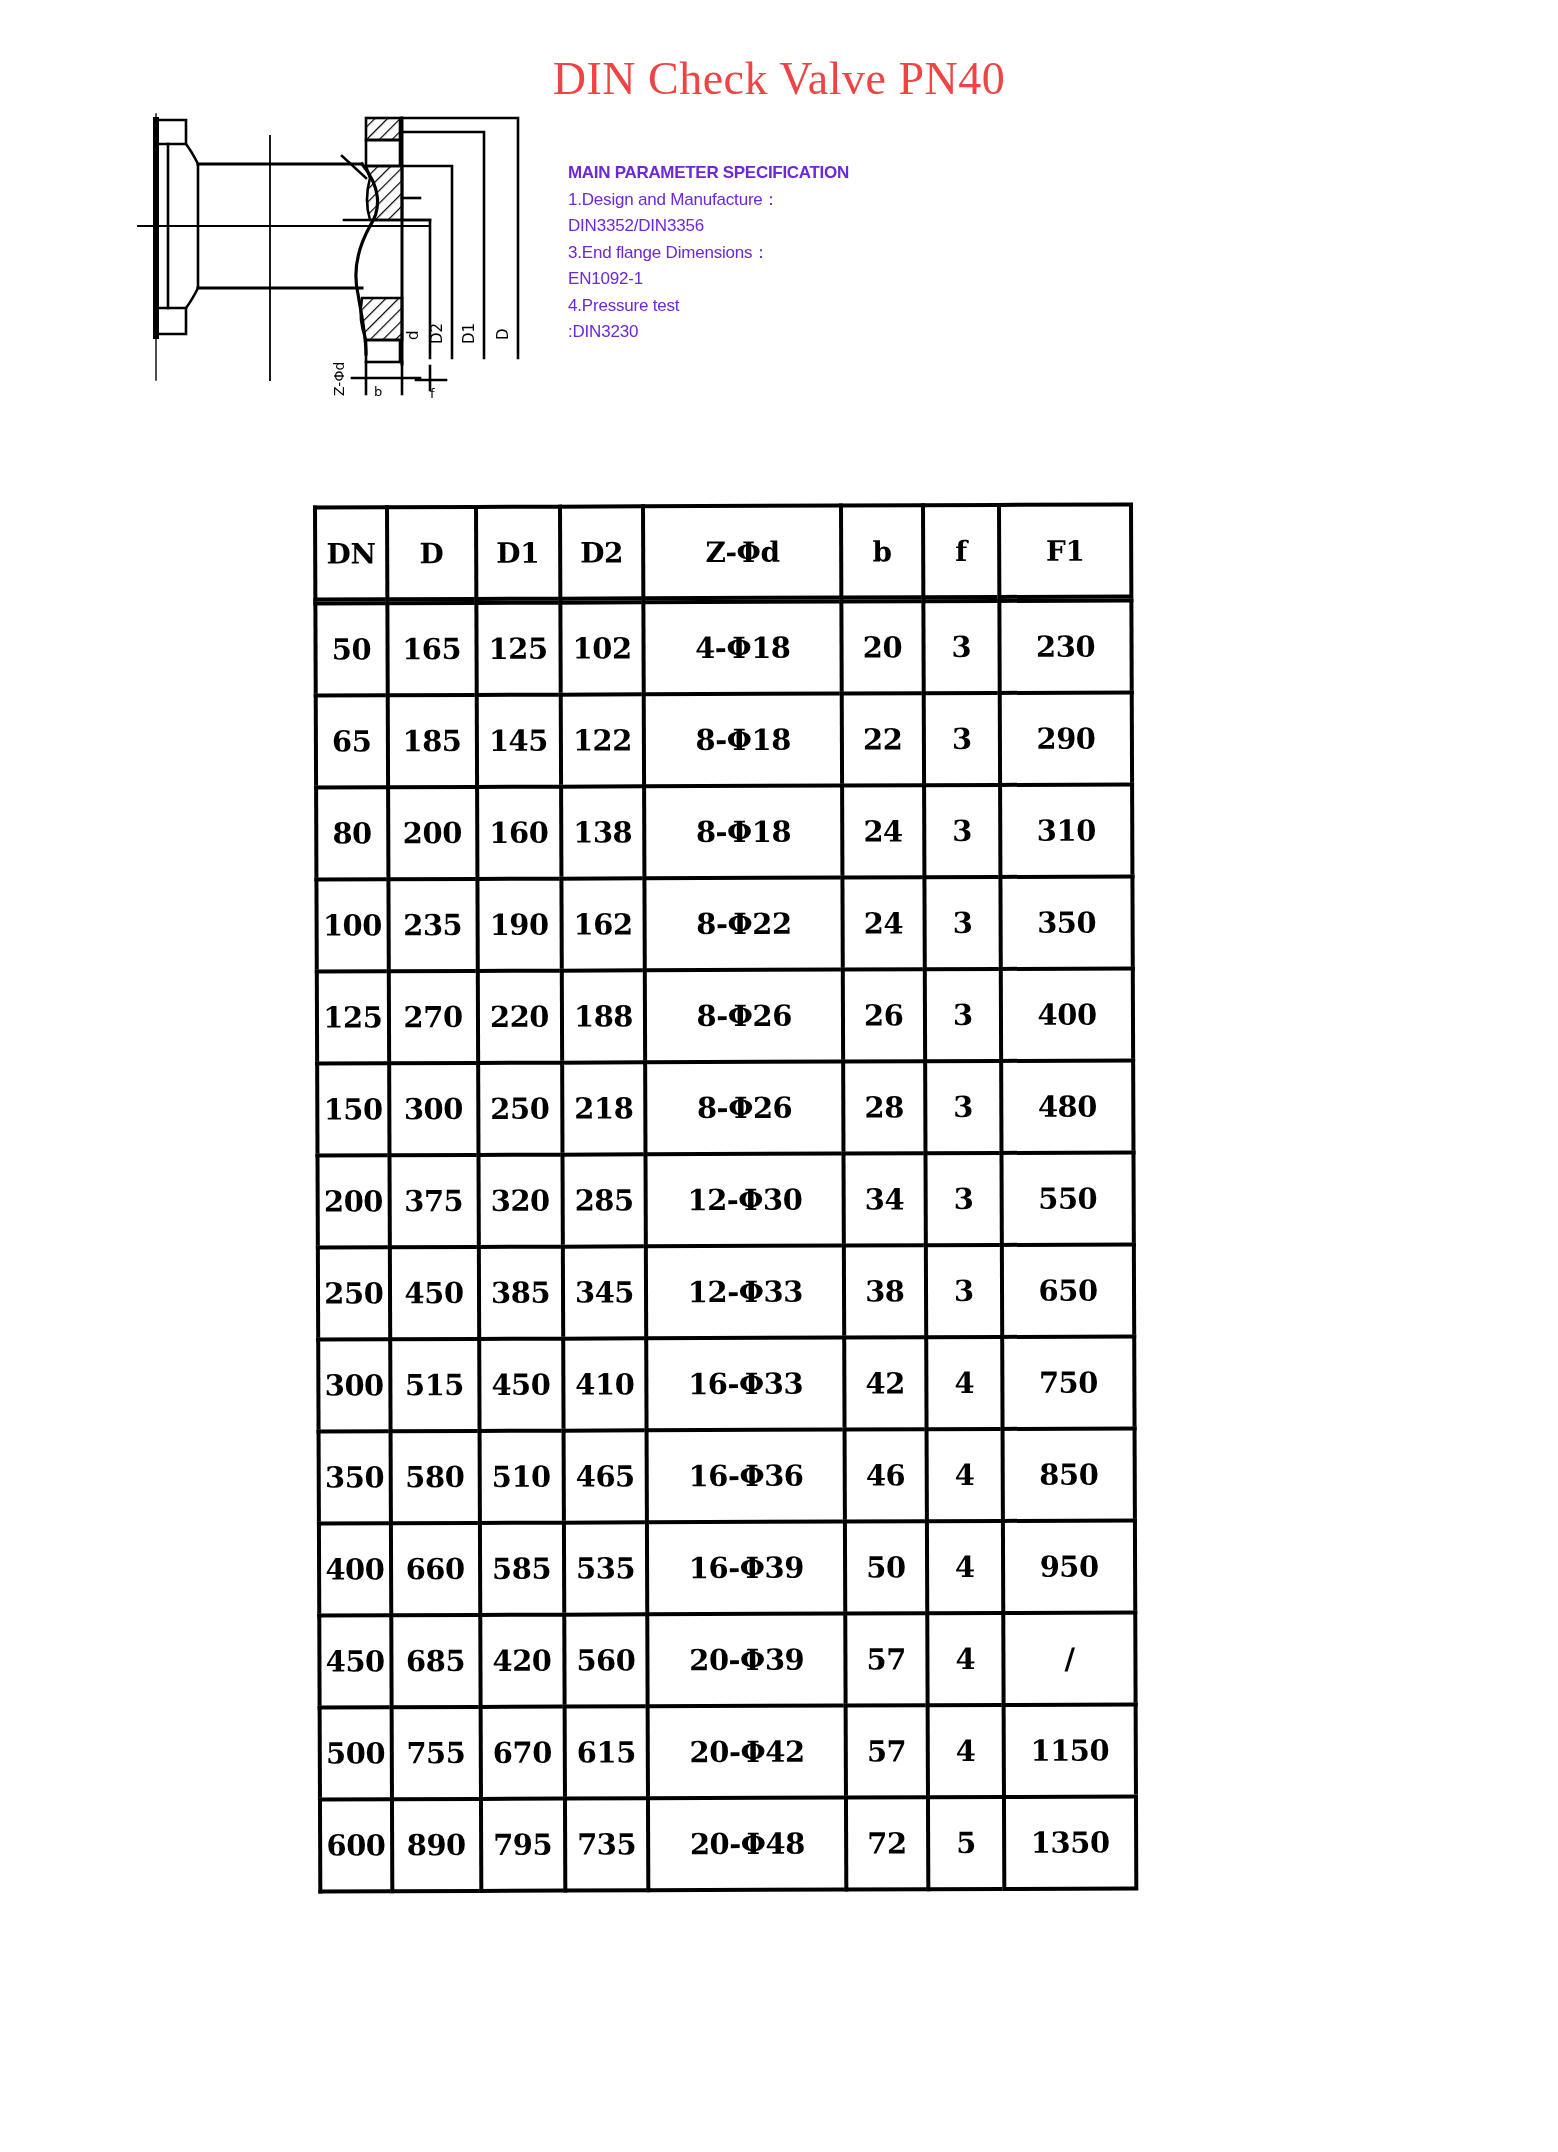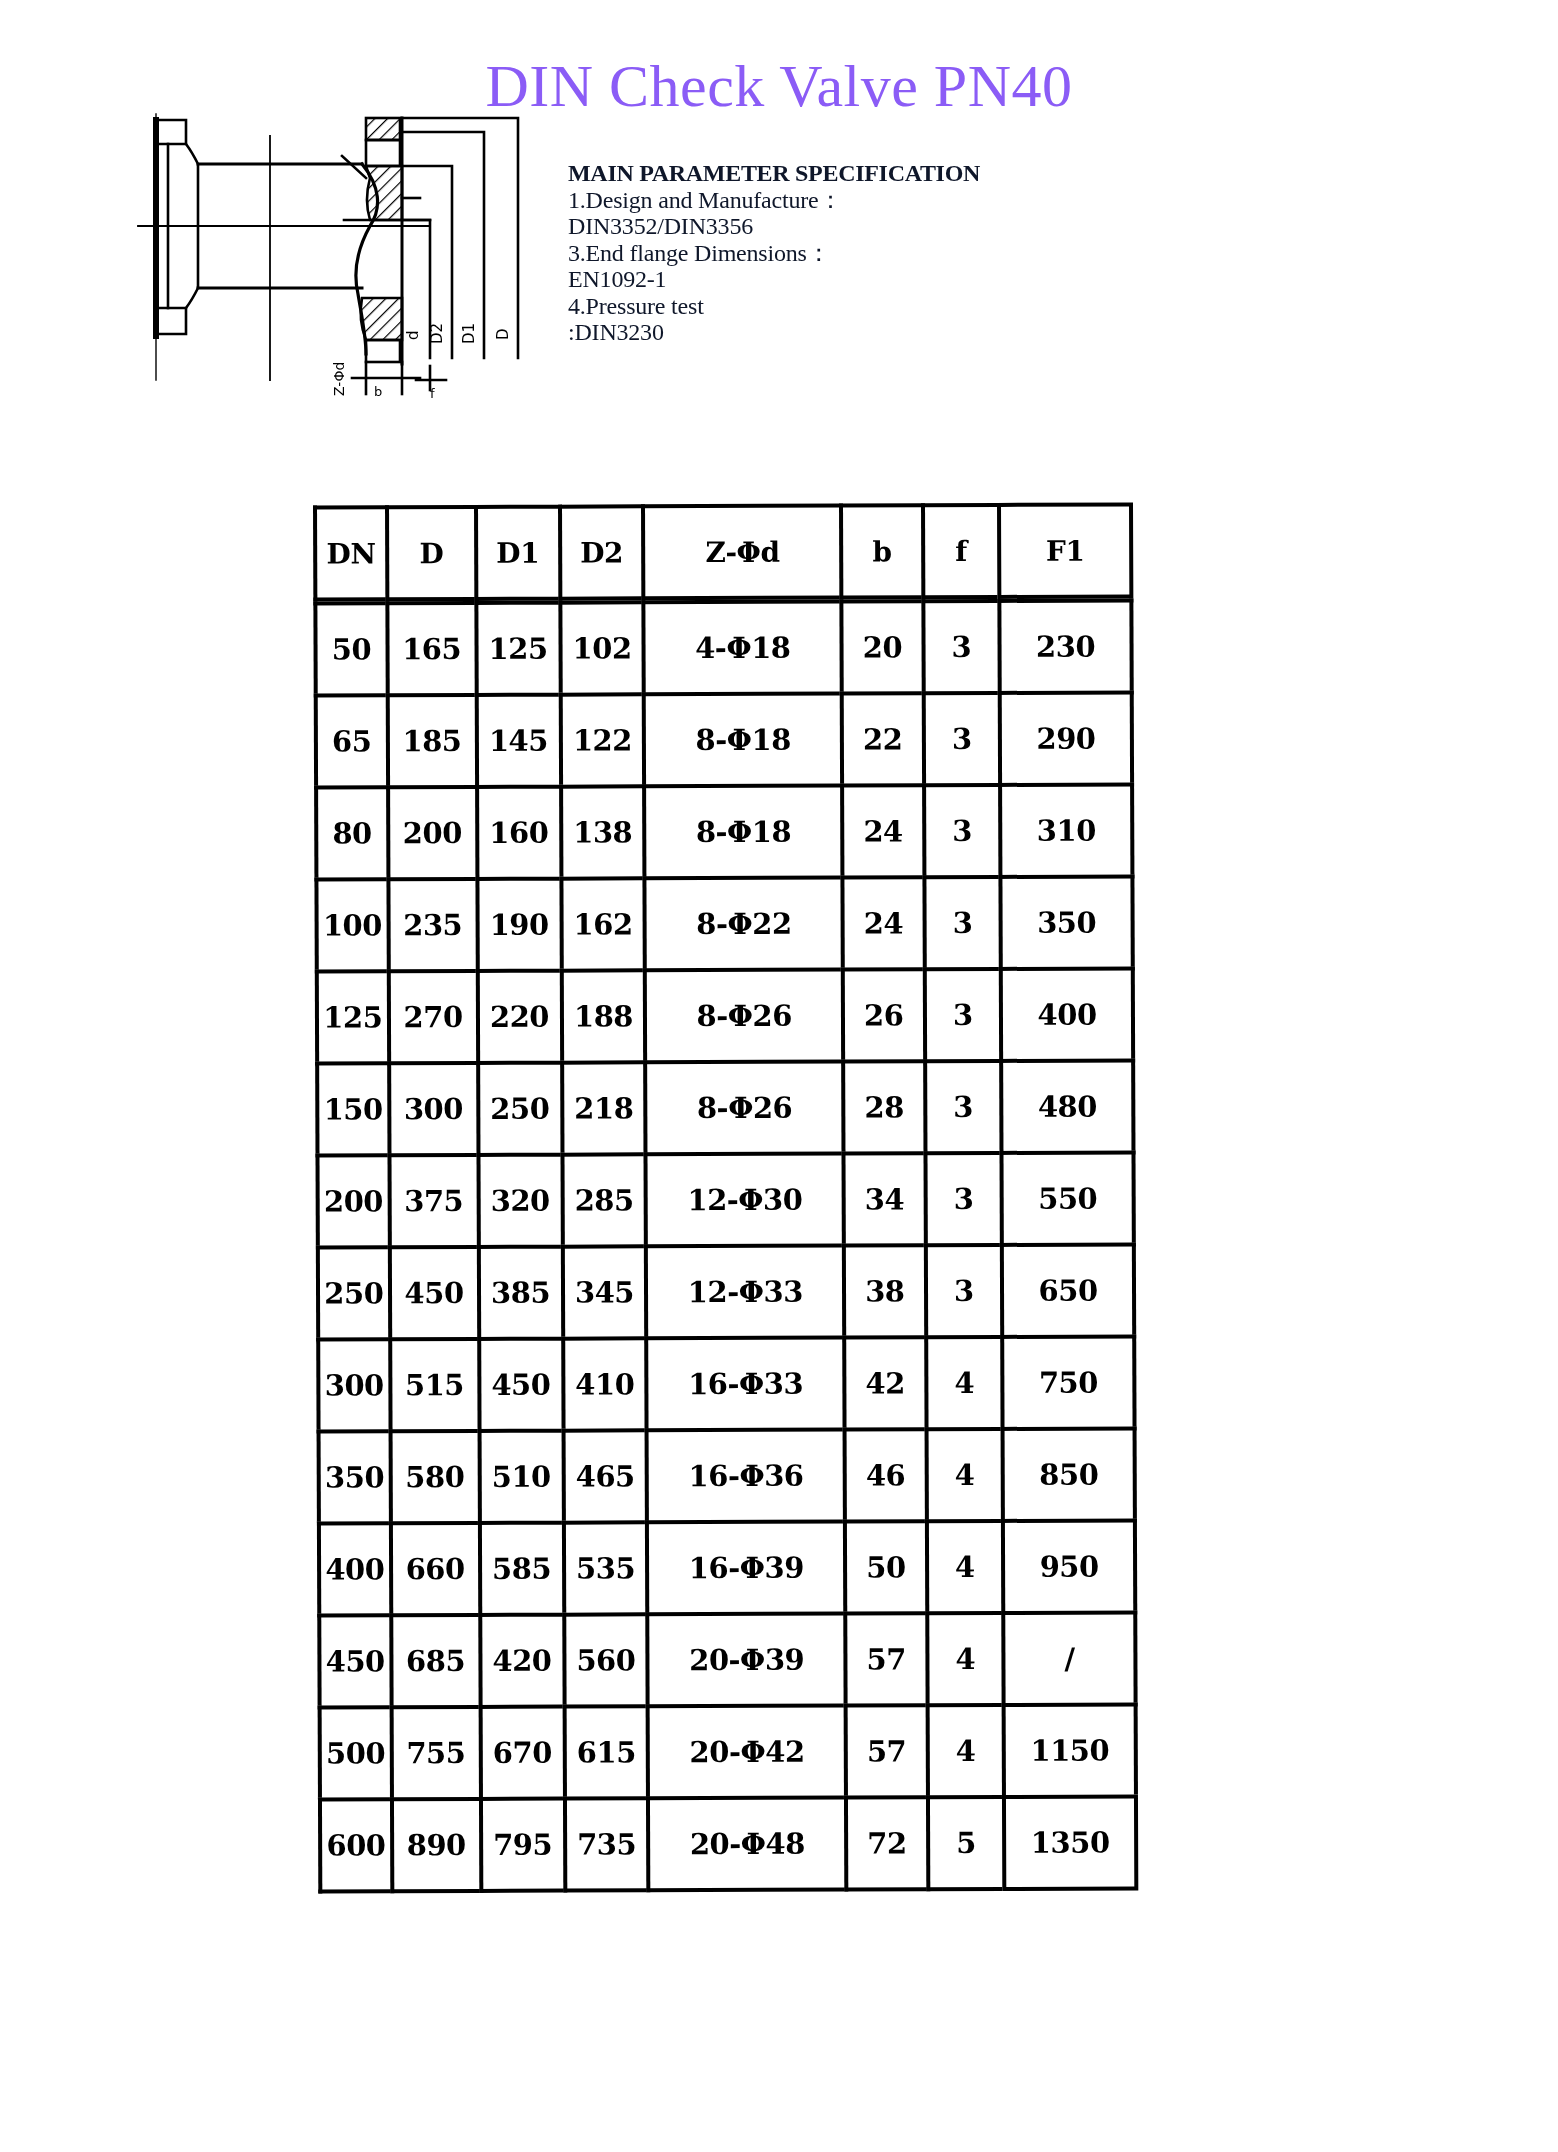--- a/index.html
+++ b/index.html
@@ -17,46 +17,46 @@
   }
 
   
   #page-title {
     position: absolute;
     top: 52px;
     left: 0;
     width: 1558px;
     text-align: center;
     font-family: "Liberation Serif", serif;
-    font-size: 60px;
+    font-size: 46px;
     font-weight: 400;
     letter-spacing: 0.5px;
-    color: #8b5cf6;
+    color: #ef4444;
   }
 
   
   #drawing-area {
     position: absolute;
     left: 130px;
     top: 108px;
     width: 520px;
     height: 290px;
   }
   #drawing-area svg { display: block; }
 
   
   #spec-block {
     position: absolute;
     left: 568px;
     top: 160px;
     width: 520px;
-    font-family: Liberation Serif, serif;
-    font-size: 24px;
+    font-family: Liberation Sans, sans-serif;
+    font-size: 17px;
     line-height: 26.5px;
-    color: #0f172a;
+    color: #6d28d9;
     letter-spacing: -0.2px;
   }
   #spec-block .spec-title {
     font-weight: 600;
     letter-spacing: -0.3px;
   }
   .spec-line {
     display: flex;
     white-space: pre;
     flex-direction: column;

